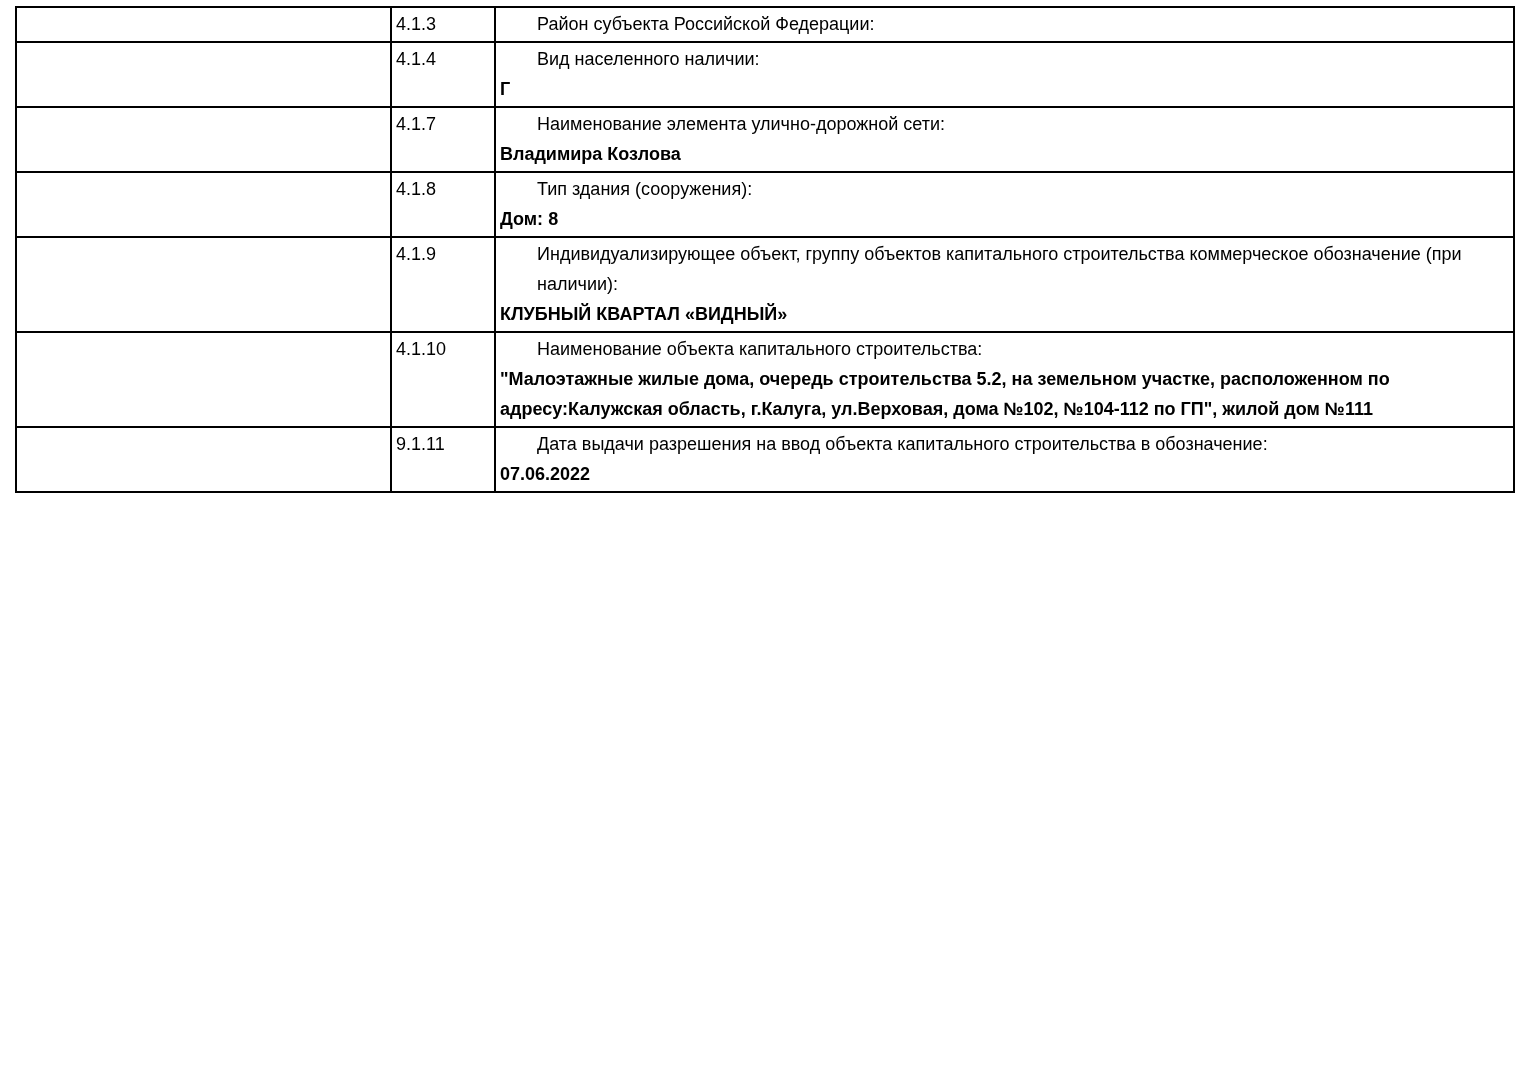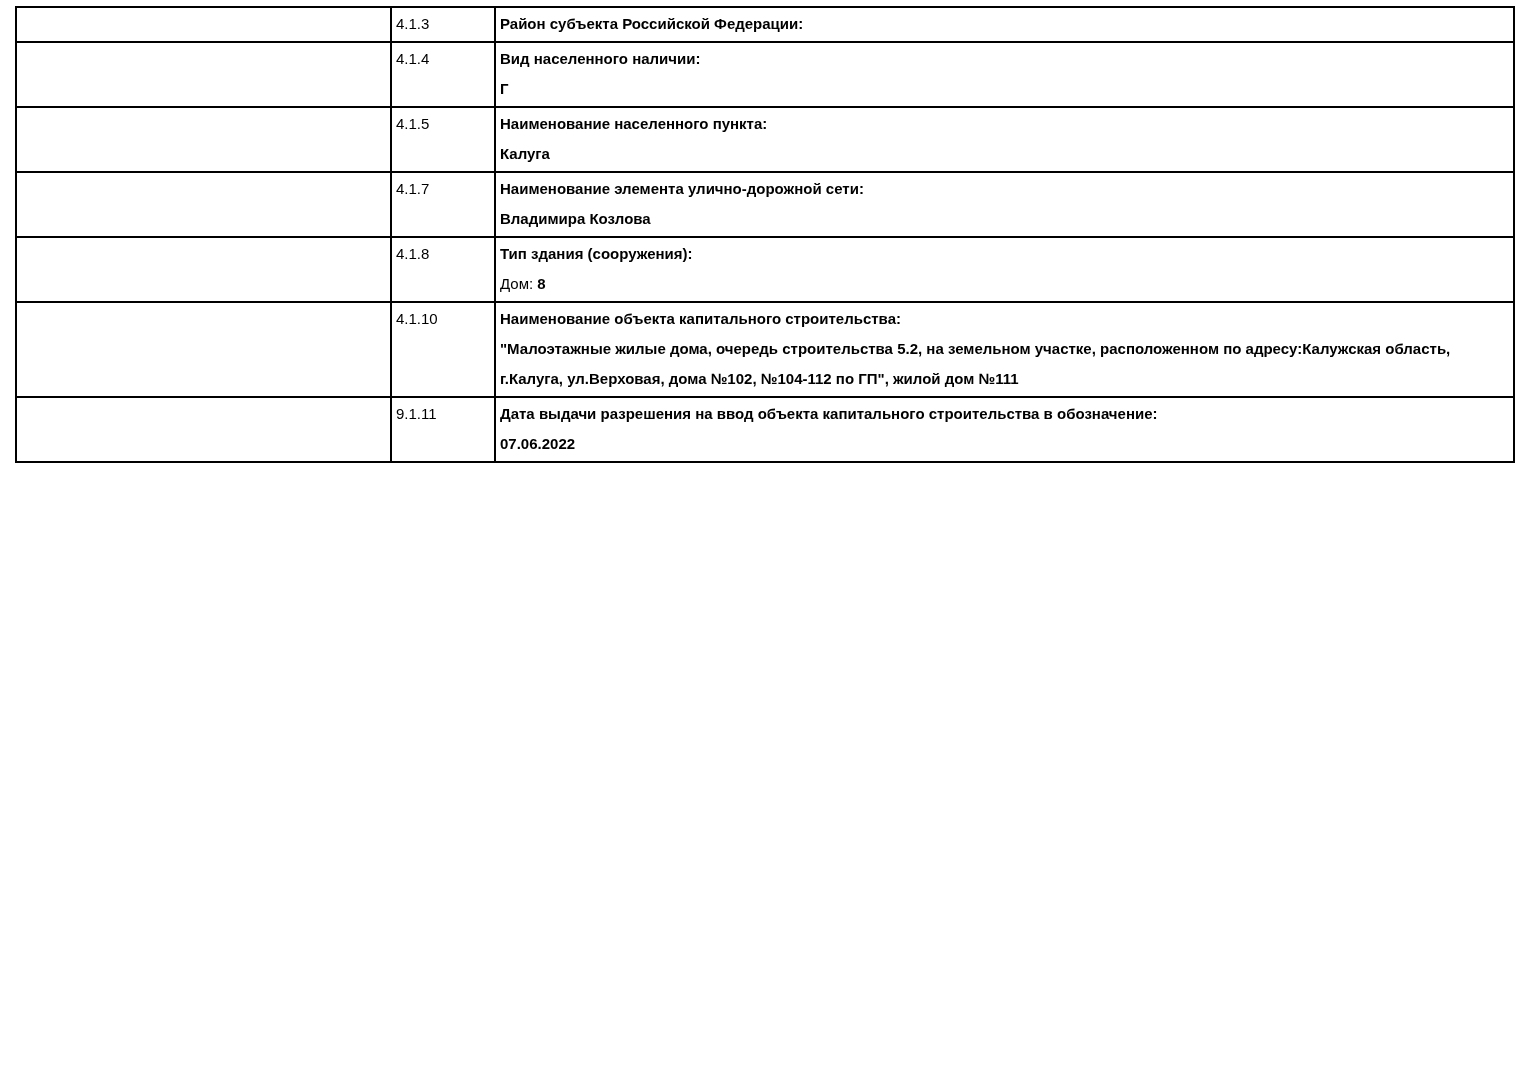--- a/index.html
+++ b/index.html
@@ -22,35 +22,35 @@
     top: 6px;
     width: 1498px;
     border-collapse: collapse;
     table-layout: fixed;
   }
   col.c-empty   { width: 375px; }
   col.c-num     { width: 104px; }
   col.c-content { width: 1019px; }
   table.decl td {
     border: 2px solid #000000;
-    font-size: 15px;
+    font-size: 18px;
     line-height: 30px;
     color: #000000;
     padding: 1px 4px 2px 4px;
     vertical-align: top;
     overflow: hidden;
   }
   td.cell-empty { padding: 0; }
   td.cell-num {
     vertical-align: middle;
     padding-left: 4px;
   }
-  .field-label { font-weight: 700; }
+  .field-label { font-weight: 400; margin-left: 37px; }
   .field-value { font-weight: 700; }
-  .value-prefix { font-weight: 400; text-align: center; }
+  .value-prefix { font-weight: 700; text-align: center; }
 </style>
 </head>
 <body>
 
 <div class="page">
   <table class="decl">
     <colgroup>
       <col class="c-empty">
       <col class="c-num">
       <col class="c-content">
@@ -67,48 +67,48 @@
 
       <tr>
         <td class="cell-empty"></td>
         <td class="cell-num">4.1.4</td>
         <td class="cell-content">
           <div class="field-label">Вид населенного наличии:</div>
           <div class="field-value">Г</div>
         </td>
       </tr>
 
-      <tr>
-        <td class="cell-empty"></td>
-        <td class="cell-num">4.1.5</td>
-        <td class="cell-content">
-          <div class="field-label">Наименование населенного пункта:</div>
-          <div class="field-value">Калуга</div>
-        </td>
-      </tr>
 
 
       <tr>
         <td class="cell-empty"></td>
         <td class="cell-num">4.1.7</td>
         <td class="cell-content">
           <div class="field-label">Наименование элемента улично-дорожной сети:</div>
           <div class="field-value">Владимира Козлова</div>
         </td>
       </tr>
 
       <tr>
         <td class="cell-empty"></td>
         <td class="cell-num">4.1.8</td>
         <td class="cell-content">
           <div class="field-label">Тип здания (сооружения):</div>
           <div class="field-value"><span class="value-prefix">Дом: </span><span>8</span></div>
         </td>
       </tr>
 
+      <tr>
+        <td class="cell-empty"></td>
+        <td class="cell-num">4.1.9</td>
+        <td class="cell-content">
+          <div class="field-label">Индивидуализирующее объект, группу объектов капитального строительства коммерческое обозначение (при наличии):</div>
+          <div class="field-value">КЛУБНЫЙ КВАРТАЛ «ВИДНЫЙ»</div>
+        </td>
+      </tr>
 
       <tr>
         <td class="cell-empty"></td>
         <td class="cell-num">4.1.10</td>
         <td class="cell-content">
           <div class="field-label">Наименование объекта капитального строительства:</div>
           <div class="field-value">"Малоэтажные жилые дома, очередь строительства 5.2, на земельном участке, расположенном по адресу:Калужская область, г.Калуга, ул.Верховая, дома №102, №104-112 по ГП", жилой дом №111</div>
         </td>
       </tr>
 

